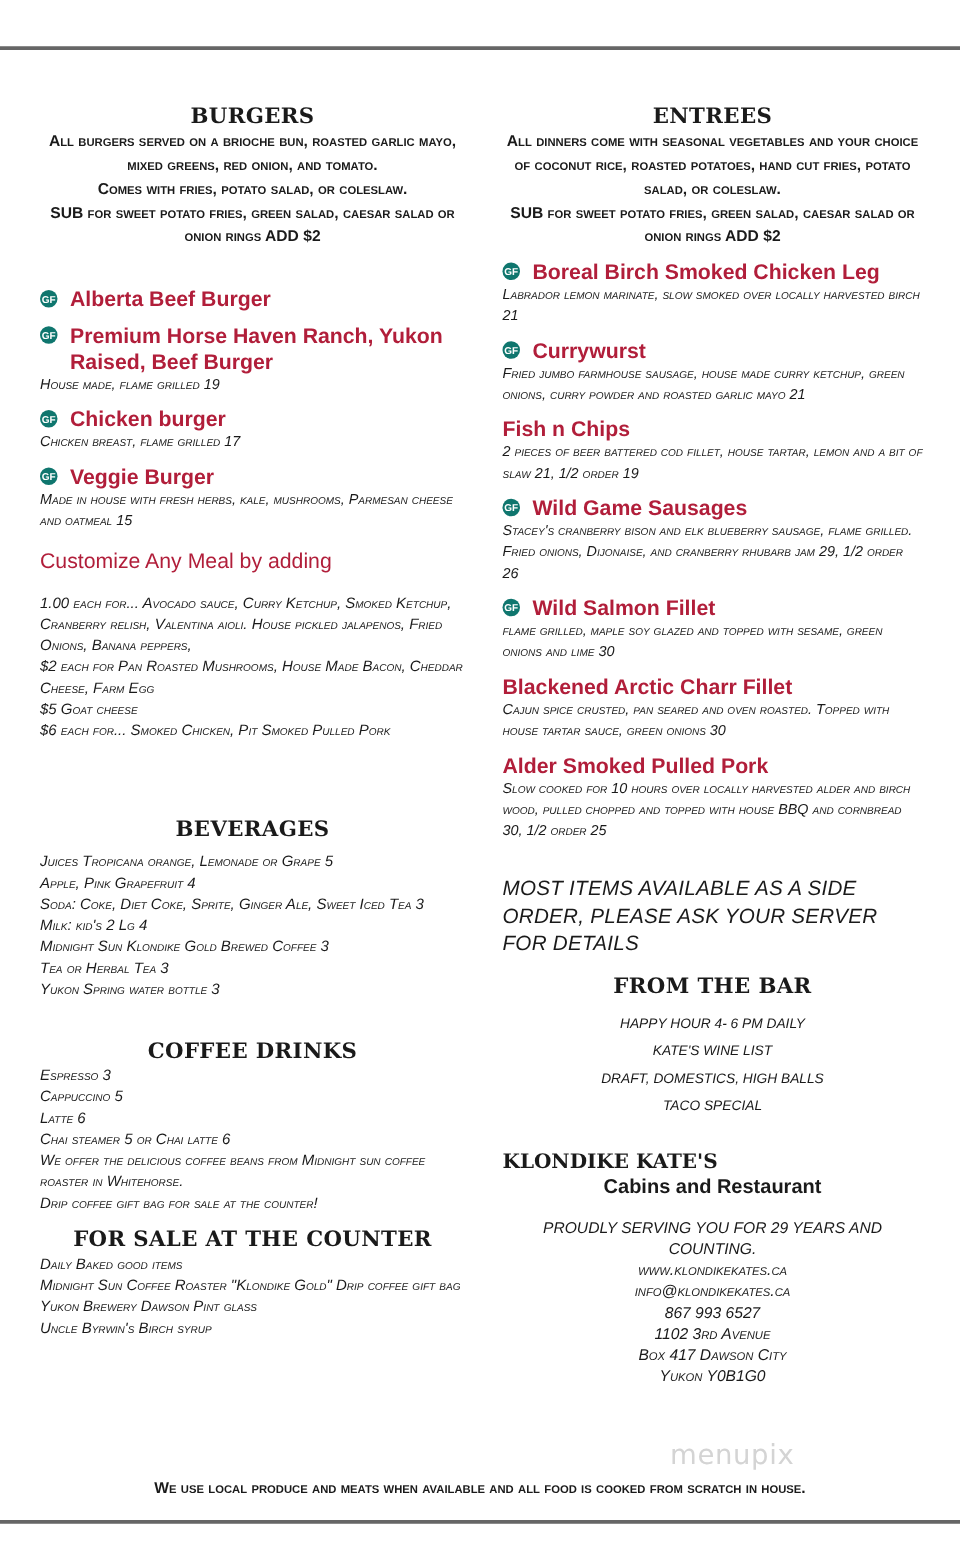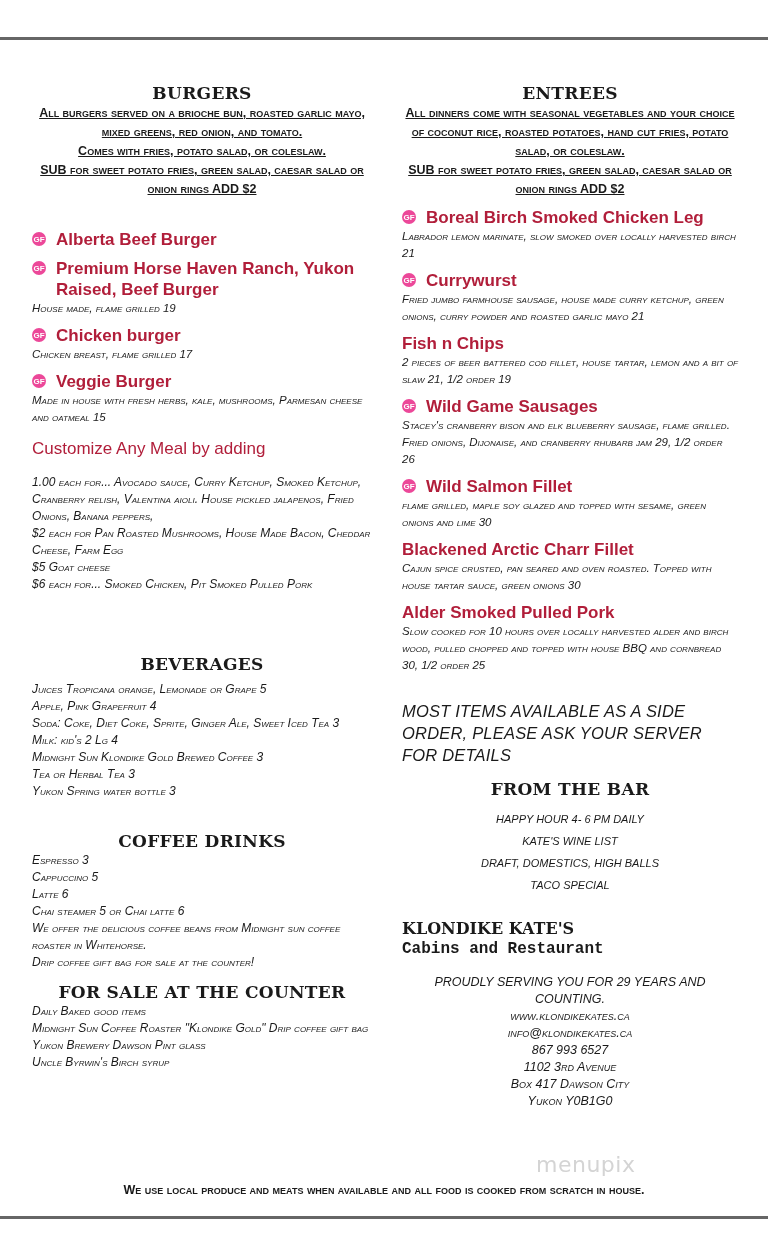--- a/index.html
+++ b/index.html
@@ -16,31 +16,31 @@
   .col.right { left: 402px; width: 336px; }
 
   .section-title {
     font-family: "DejaVu Serif", serif; font-weight: bold;
     font-size: 17px; text-align: center; letter-spacing: 0.3px;
     margin: 0; line-height: 22px;
   }
   .intro {
     font-family: "Liberation Sans", sans-serif; font-weight: bold;
     font-size: 12.5px; text-align: center; line-height: 19px;
-    font-variant: small-caps; margin: 0; text-decoration: underline;
+    font-variant: small-caps; margin: 0;
   }
 
   .item { margin-top: 8px; }
   .item-name {
     color: #b11e3a; font-family: "Liberation Sans", sans-serif; font-weight: bold;
     font-size: 17px; line-height: 21px; display: flex; align-items: flex-start;
   }
   .gf {
     flex: 0 0 auto; width: 14px; height: 14px; border-radius: 50%;
-    background: #ec4899; color: #fff; font-size: 8px; font-weight: bold;
+    background: #0f766e; color: #fff; font-size: 8px; font-weight: bold;
     display: inline-flex; align-items: center; justify-content: center;
     margin: 3px 10px 0 0; font-family: "Liberation Sans", sans-serif;
   }
   .item-desc {
     font-family: "Liberation Sans", sans-serif; font-style: italic;
     font-size: 11.5px; line-height: 17px; font-variant: small-caps; color: #1a1a1a;
   }
 
   .custom-title {
     color: #b11e3a; font-family: "Liberation Sans", sans-serif; font-weight: normal;
@@ -54,21 +54,21 @@
 
   .side-note {
     font-family: "Liberation Sans", sans-serif; font-style: italic;
     font-size: 16.5px; line-height: 22px; letter-spacing: 0.2px;
   }
   .bar-list {
     font-family: "Liberation Sans", sans-serif; font-style: italic;
     font-size: 11px; line-height: 22px; text-align: center;
   }
   .brand1 { font-family: "DejaVu Serif", serif; font-weight: bold; font-size: 16px; text-align: left; line-height: 21px; }
-  .brand2 { font-family: Liberation Mono, monospace; font-weight: bold; font-size: 16px; text-align: left; line-height: 21px; }
+  .brand2 { font-family: Liberation Sans, sans-serif; font-weight: bold; font-size: 16px; text-align: center; line-height: 21px; }
   .contact {
     font-family: "Liberation Sans", sans-serif; font-style: italic; text-align: center;
     font-size: 12.5px; line-height: 17px;
   }
   .contact .small { font-variant: small-caps; }
   .watermark {
     position: absolute; left: 536px; top: 1152px; font-family: "DejaVu Sans", sans-serif;
     font-size: 22px; color: #d4d4d4; letter-spacing: 0.5px;
   }
   .footer-note {

